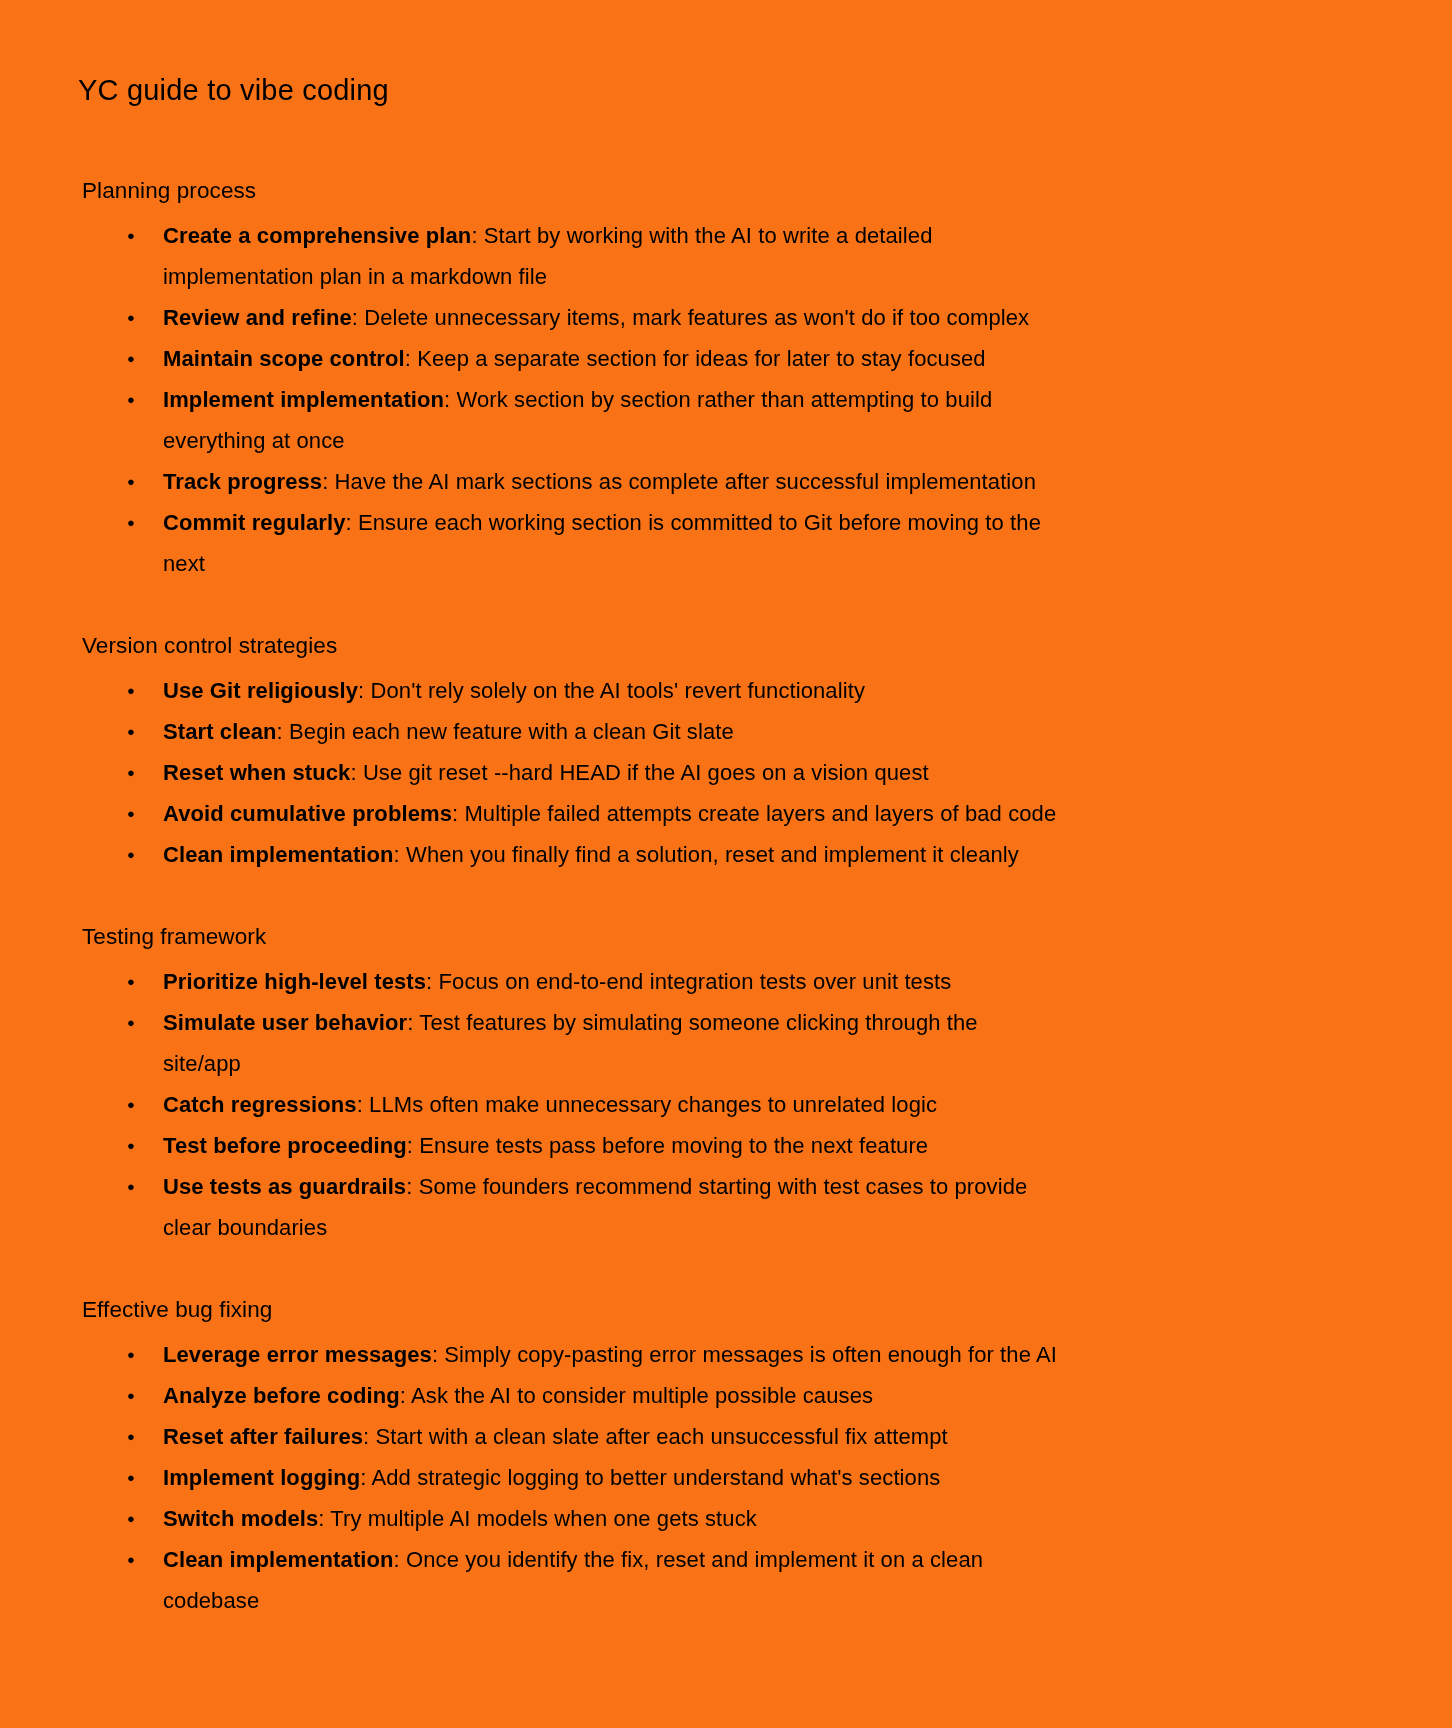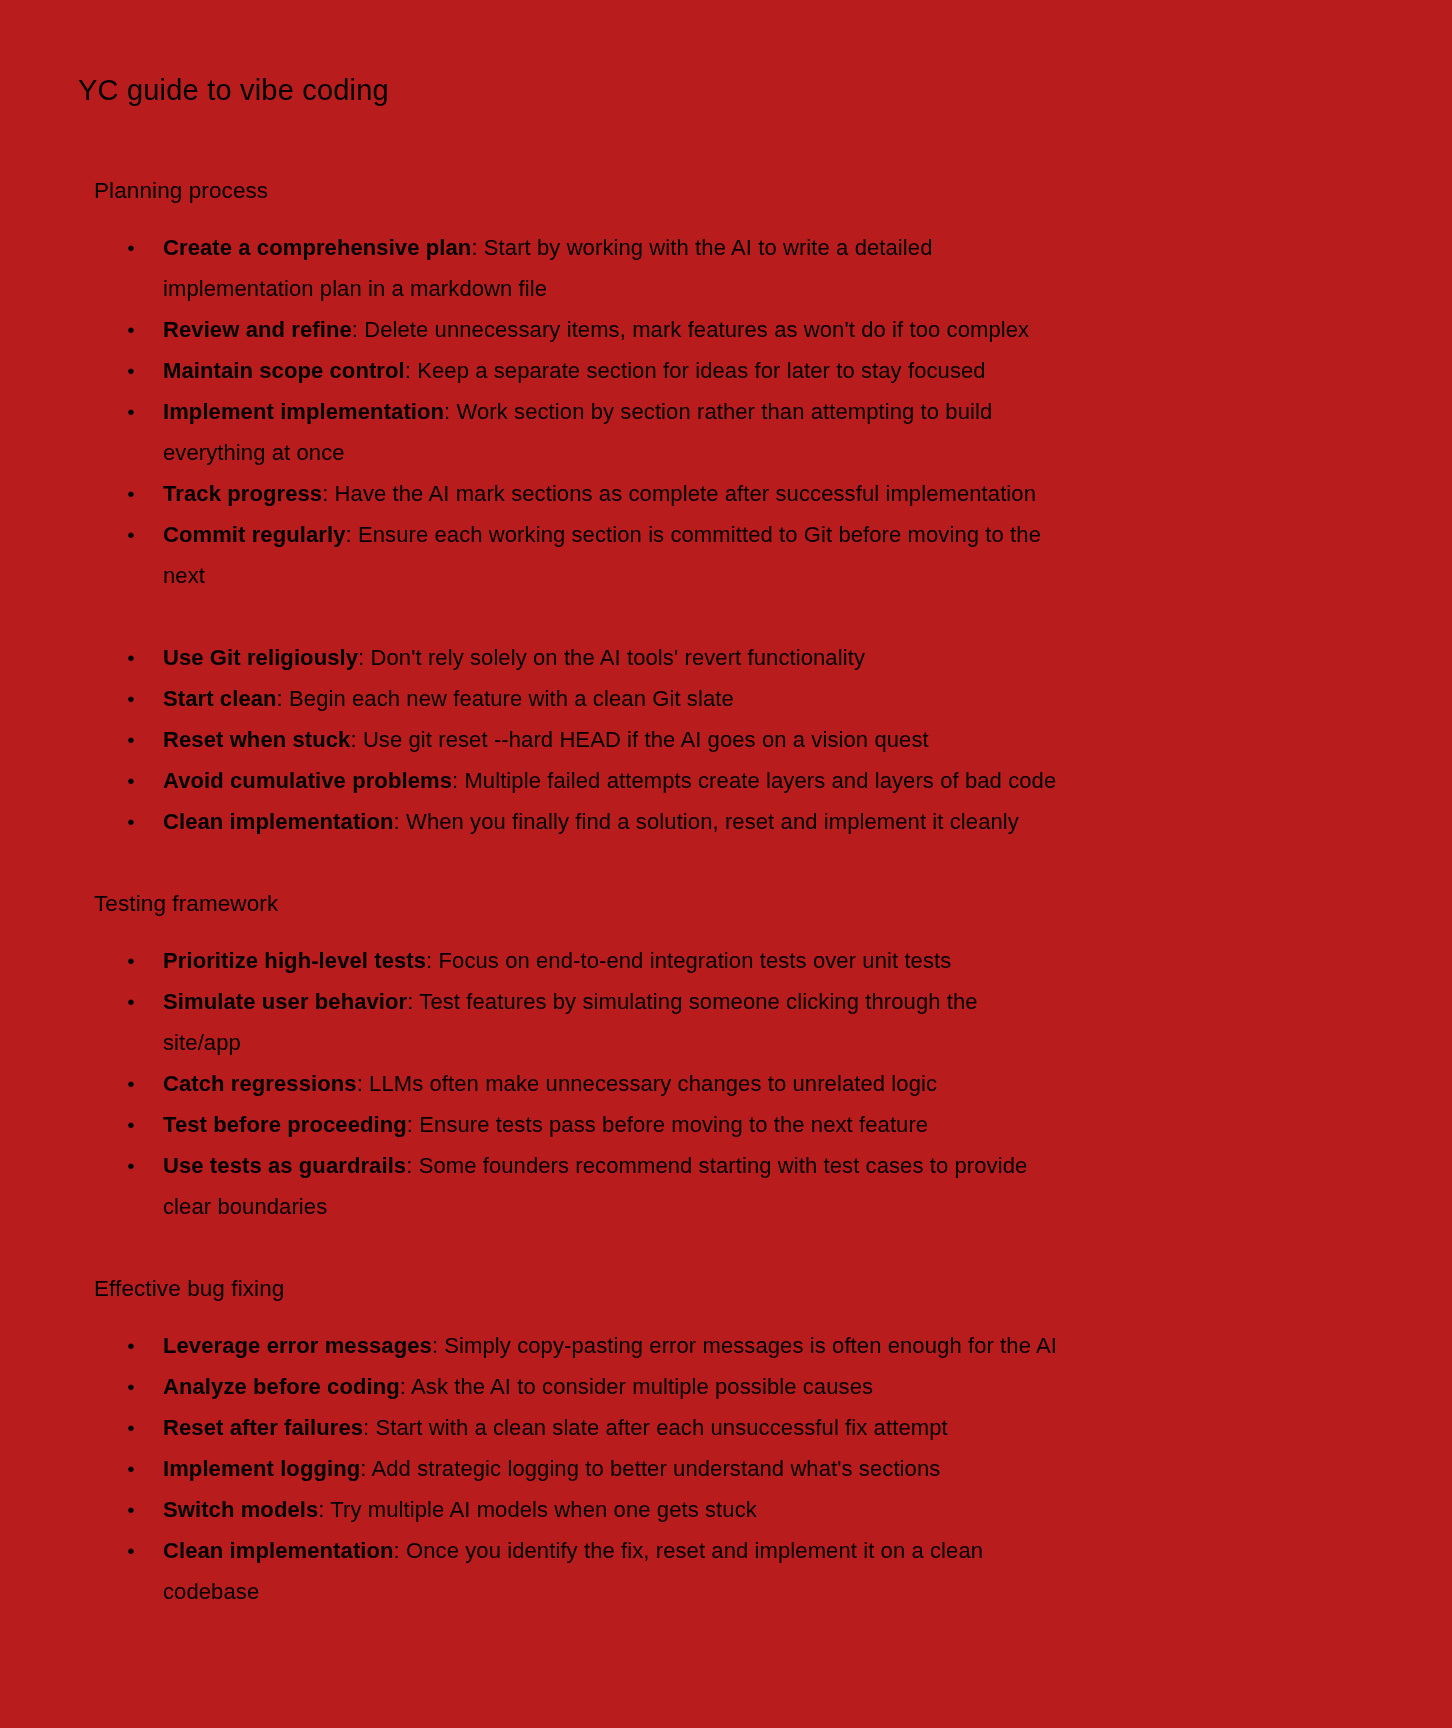--- a/index.html
+++ b/index.html
@@ -7,36 +7,36 @@
   body {
     width: 1452px;
     height: 1728px;
     font-family: "Liberation Sans", sans-serif;
     color: #000000;
     overflow: hidden;
   }
   .page {
     width: 1452px;
     height: 1728px;
-    background: #b91c1c;
+    background: #f97316;
     padding: 70px 80px 0 78px;
   }
   .doc-title {
     font-size: 29px;
     line-height: 40px;
     font-weight: 400;
     margin: 0 0 60px 0;
     letter-spacing: 0.2px;
   }
   .section { margin: 0 0 41px 0; }
   .section-heading {
     font-size: 22.5px;
     line-height: 41px;
     font-weight: 400;
-    margin: 16px;
+    margin: 4px;
     letter-spacing: 0.1px;
   }
   ul.bullets {
     list-style: none;
     margin: 0;
     padding: 0 0 0 85px;
   }
   ul.bullets li {
     position: relative;
     font-size: 22px;
@@ -71,20 +71,21 @@
       <li><span class="bullet-dot">●</span><span class="term">Maintain scope control</span><span class="desc">: Keep a separate section for ideas for later to stay focused</span></li>
       <li><span class="bullet-dot">●</span><span class="term">Implement implementation</span><span class="desc">: Work section by section rather than attempting to build
 everything at once</span></li>
       <li><span class="bullet-dot">●</span><span class="term">Track progress</span><span class="desc">: Have the AI mark sections as complete after successful implementation</span></li>
       <li><span class="bullet-dot">●</span><span class="term">Commit regularly</span><span class="desc">: Ensure each working section is committed to Git before moving to the
 next</span></li>
     </ul>
   </div>
 
   <div class="section">
+    <h2 class="section-heading">Version control strategies</h2>
     <ul class="bullets">
       <li><span class="bullet-dot">●</span><span class="term">Use Git religiously</span><span class="desc">: Don't rely solely on the AI tools' revert functionality</span></li>
       <li><span class="bullet-dot">●</span><span class="term">Start clean</span><span class="desc">: Begin each new feature with a clean Git slate</span></li>
       <li><span class="bullet-dot">●</span><span class="term">Reset when stuck</span><span class="desc">: Use git reset --hard HEAD if the AI goes on a vision quest</span></li>
       <li><span class="bullet-dot">●</span><span class="term">Avoid cumulative problems</span><span class="desc">: Multiple failed attempts create layers and layers of bad code</span></li>
       <li><span class="bullet-dot">●</span><span class="term">Clean implementation</span><span class="desc">: When you finally find a solution, reset and implement it cleanly</span></li>
     </ul>
   </div>
 
   <div class="section">

